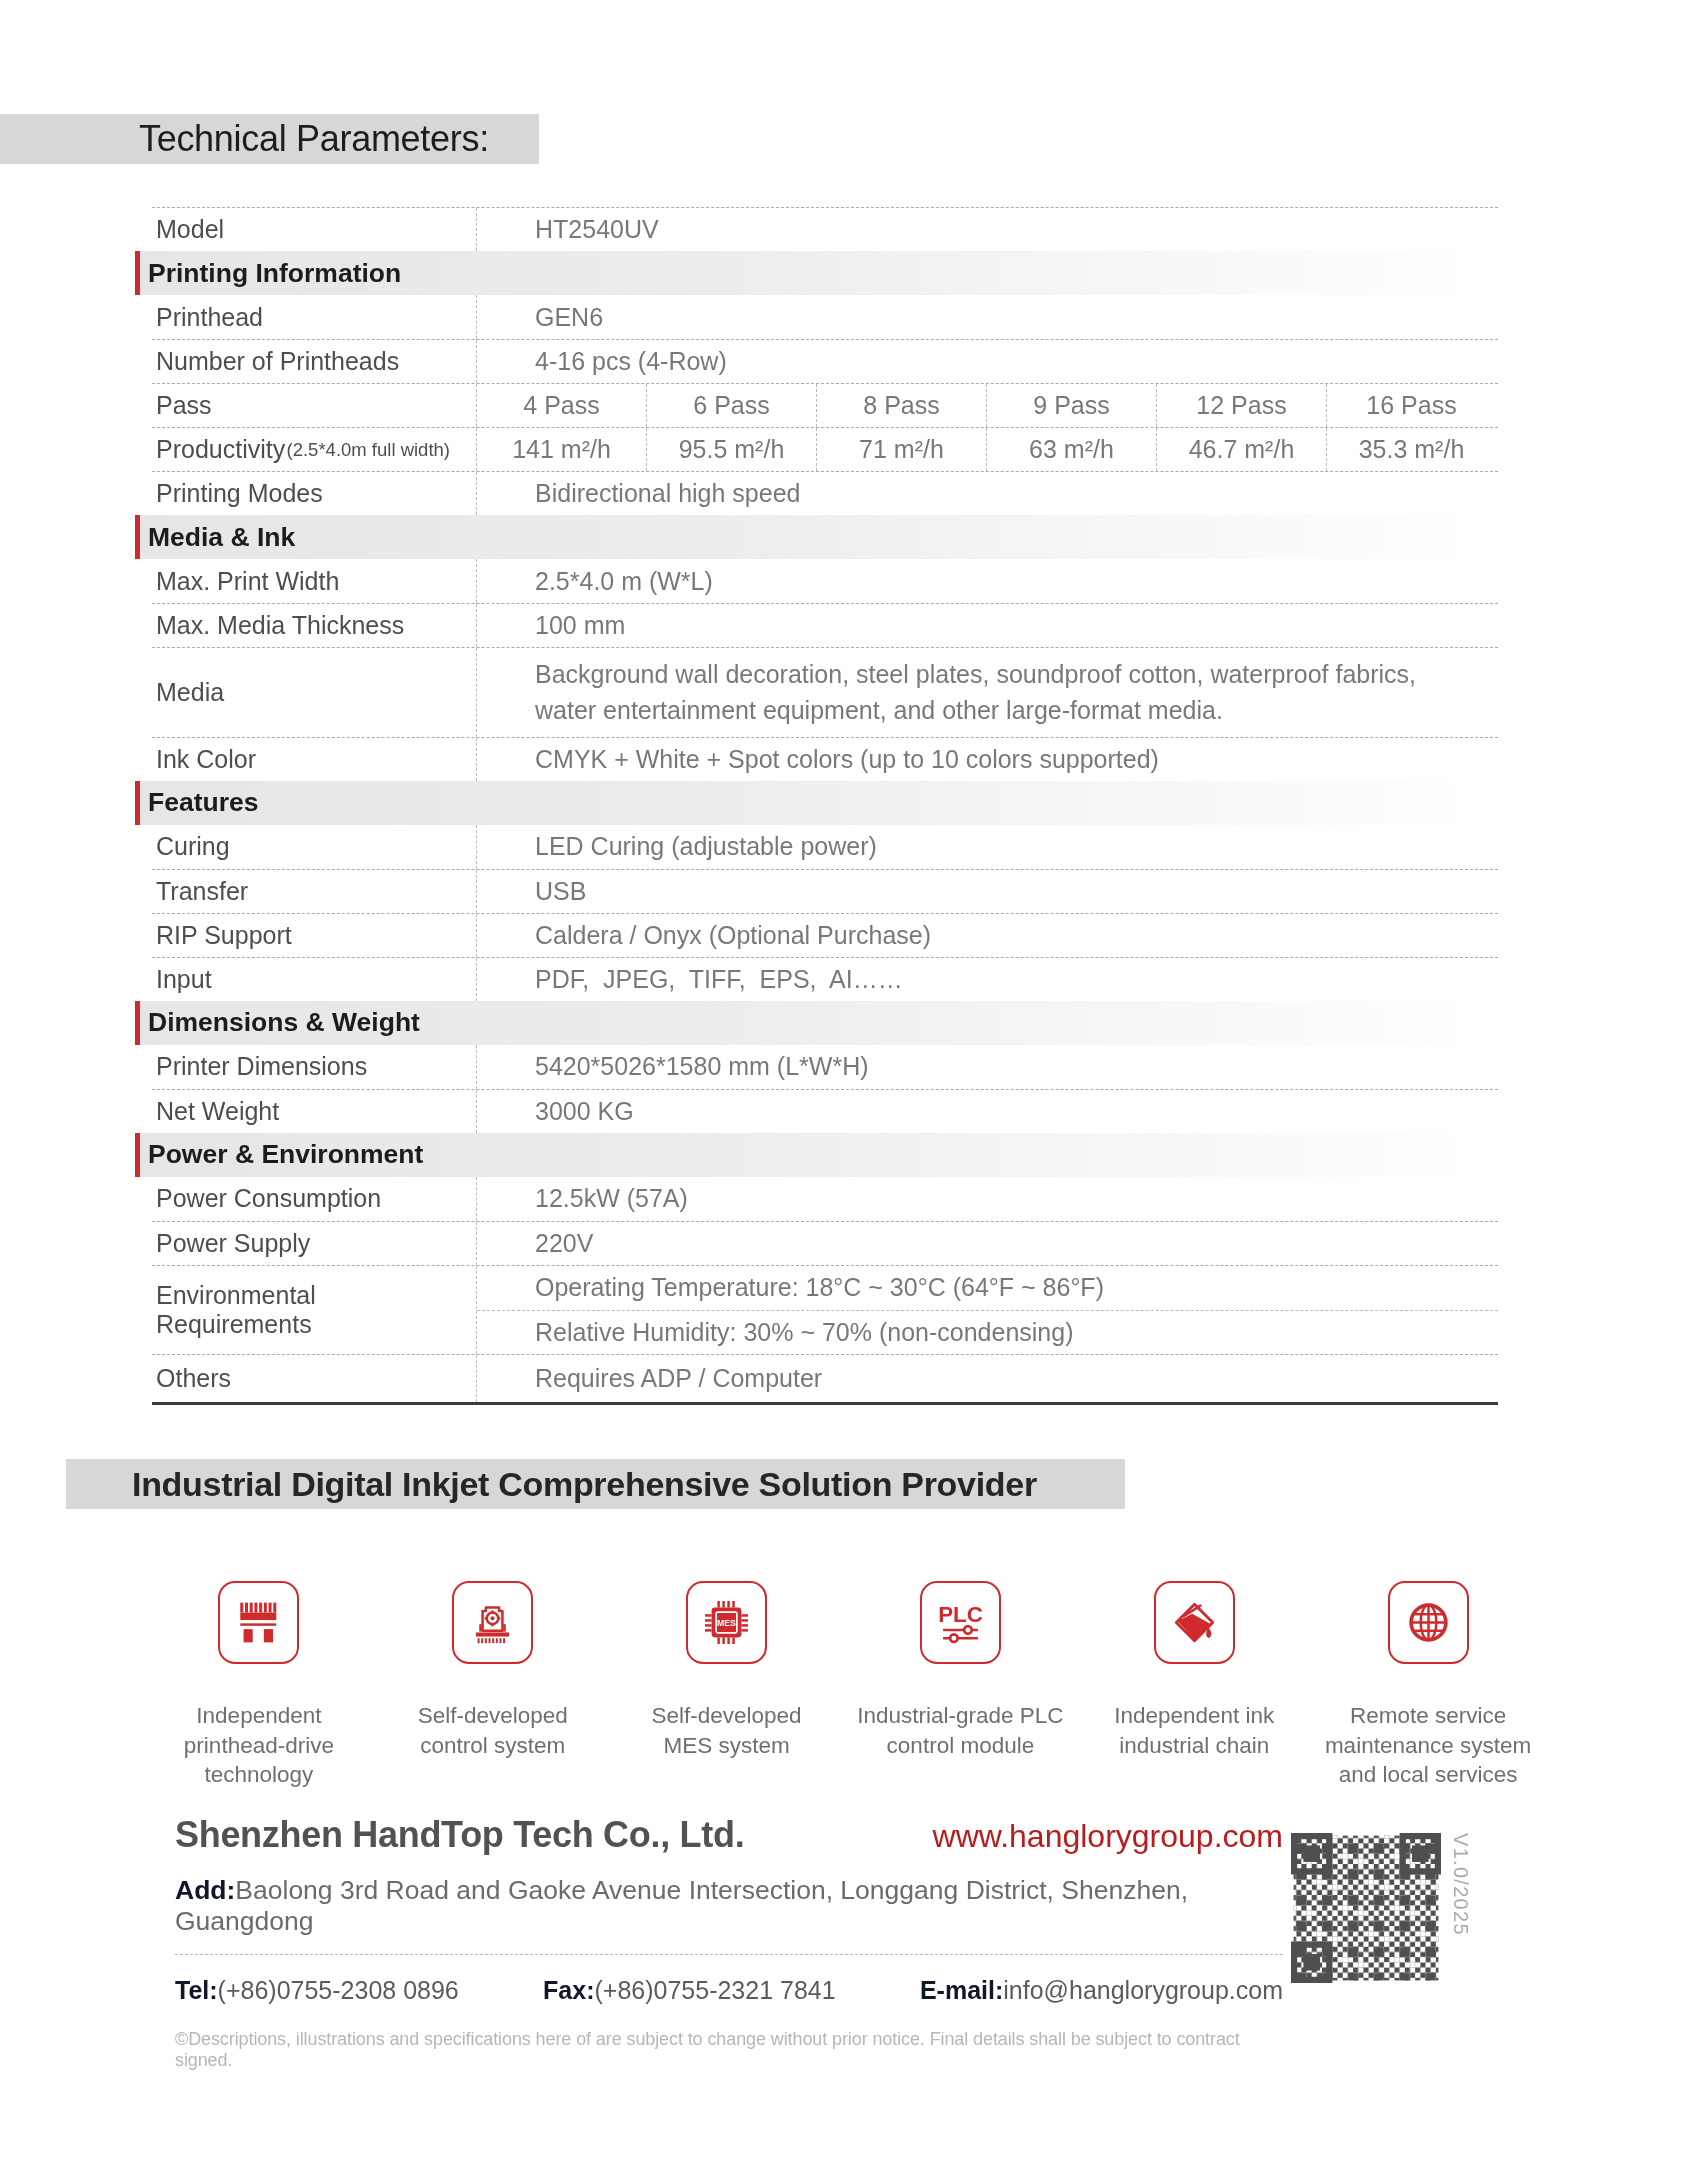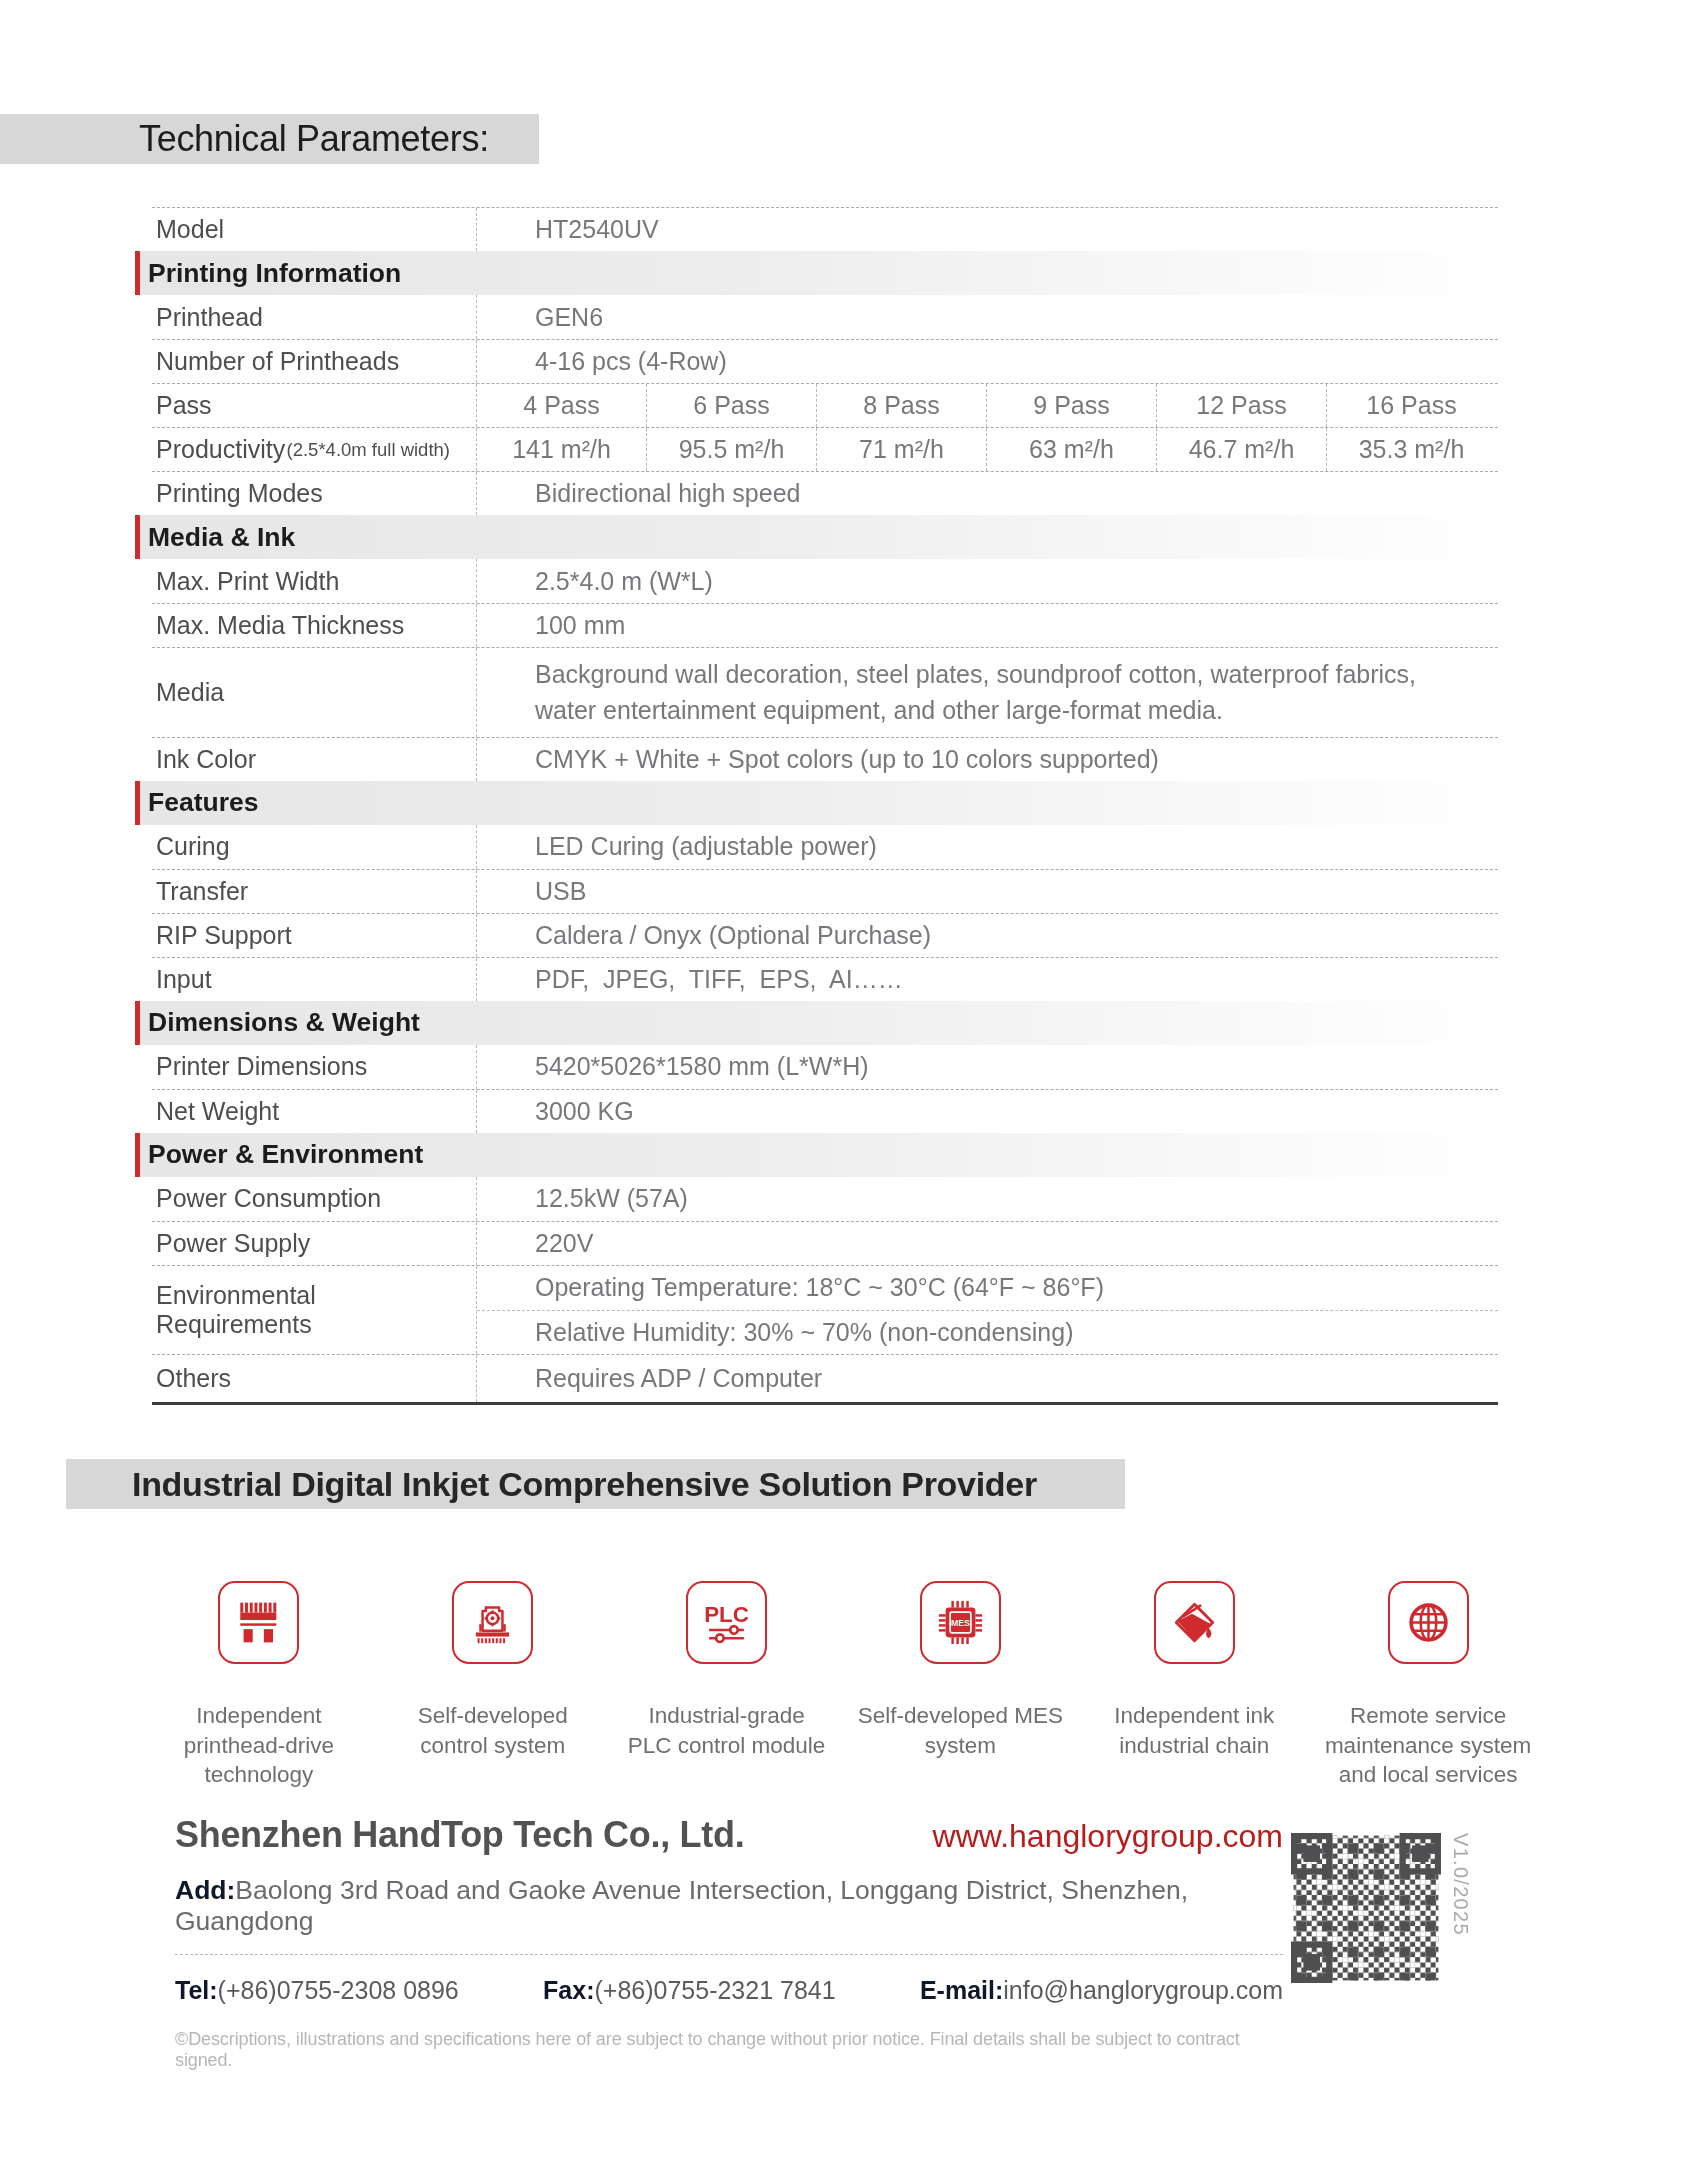--- a/index.html
+++ b/index.html
@@ -287,35 +287,20 @@
               <rect x="44.8" y="51" width="2.4" height="6"></rect>
           </g>
         </svg>
       </div>
       <div class="sol-label">Self-developed control system</div>
     </div>
 
     <div class="sol-item">
       <div class="sol-card">
         <svg viewBox="0 0 64 64" aria-hidden="true">
-          <text x="32" y="31" text-anchor="middle" fill="#cf2a2d" font-size="27" font-weight="bold" font-family="Liberation Sans, DejaVu Sans, sans-serif">PLC</text>
-          <g stroke="#cf2a2d" stroke-width="3.2" fill="#ffffff">
-            <line x1="11" y1="41" x2="53" y2="41"></line>
-            <circle cx="41" cy="41" r="4.6"></circle>
-            <line x1="11" y1="51" x2="53" y2="51"></line>
-            <circle cx="24" cy="51" r="4.6"></circle>
-          </g>
-        </svg>
-      </div>
-      <div class="sol-label">Industrial-grade PLC control module</div>
-    </div>
-
-    <div class="sol-item">
-      <div class="sol-card">
-        <svg viewBox="0 0 64 64" aria-hidden="true">
           <g fill="#cf2a2d">
             <rect x="21" y="6" width="3" height="8"></rect>
               <rect x="27" y="6" width="3" height="8"></rect>
             <rect x="33" y="6" width="3" height="8"></rect>
               <rect x="39" y="6" width="3" height="8"></rect>
             <rect x="21" y="50" width="3" height="8"></rect>
               <rect x="27" y="50" width="3" height="8"></rect>
             <rect x="33" y="50" width="3" height="8"></rect>
               <rect x="39" y="50" width="3" height="8"></rect>
             <rect x="6" y="22" width="8" height="3"></rect>
@@ -326,20 +311,35 @@
               <rect x="50" y="28" width="8" height="3"></rect>
             <rect x="50" y="34" width="8" height="3"></rect>
               <rect x="50" y="40" width="8" height="3"></rect>
             <rect x="14" y="14" width="36" height="36" rx="4"></rect>
           </g>
           <rect x="19.5" y="19.5" width="25" height="25" rx="2" fill="none" stroke="#ffffff" stroke-width="2"></rect>
           <text x="32" y="36.5" text-anchor="middle" fill="#ffffff" font-size="10.5" font-weight="bold" font-family="Liberation Sans, DejaVu Sans, sans-serif">MES</text>
         </svg>
       </div>
       <div class="sol-label">Self-developed MES system</div>
+    </div>
+
+    <div class="sol-item">
+      <div class="sol-card">
+        <svg viewBox="0 0 64 64" aria-hidden="true">
+          <text x="32" y="31" text-anchor="middle" fill="#cf2a2d" font-size="27" font-weight="bold" font-family="Liberation Sans, DejaVu Sans, sans-serif">PLC</text>
+          <g stroke="#cf2a2d" stroke-width="3.2" fill="#ffffff">
+            <line x1="11" y1="41" x2="53" y2="41"></line>
+            <circle cx="41" cy="41" r="4.6"></circle>
+            <line x1="11" y1="51" x2="53" y2="51"></line>
+            <circle cx="24" cy="51" r="4.6"></circle>
+          </g>
+        </svg>
+      </div>
+      <div class="sol-label">Industrial-grade PLC control module</div>
     </div>
 
     <div class="sol-item">
       <div class="sol-card">
         <svg viewBox="0 0 64 64" aria-hidden="true">
           <path d="M32 10 L54 32 L32 54 L10 32 Z" fill="none" stroke="#cf2a2d" stroke-width="3.4" stroke-linejoin="round"></path>
           <path d="M11.5 30.5 L32 52.5 L52 34 L29 21.5 Z" fill="#cf2a2d"></path>
           <line x1="18" y1="25" x2="40" y2="11" stroke="#cf2a2d" stroke-width="3"></line>
           <path d="M49 38 q6.5 8.5 0.5 13 q-7 -3.5 -0.5 -13 Z" fill="#cf2a2d"></path>
         </svg>

